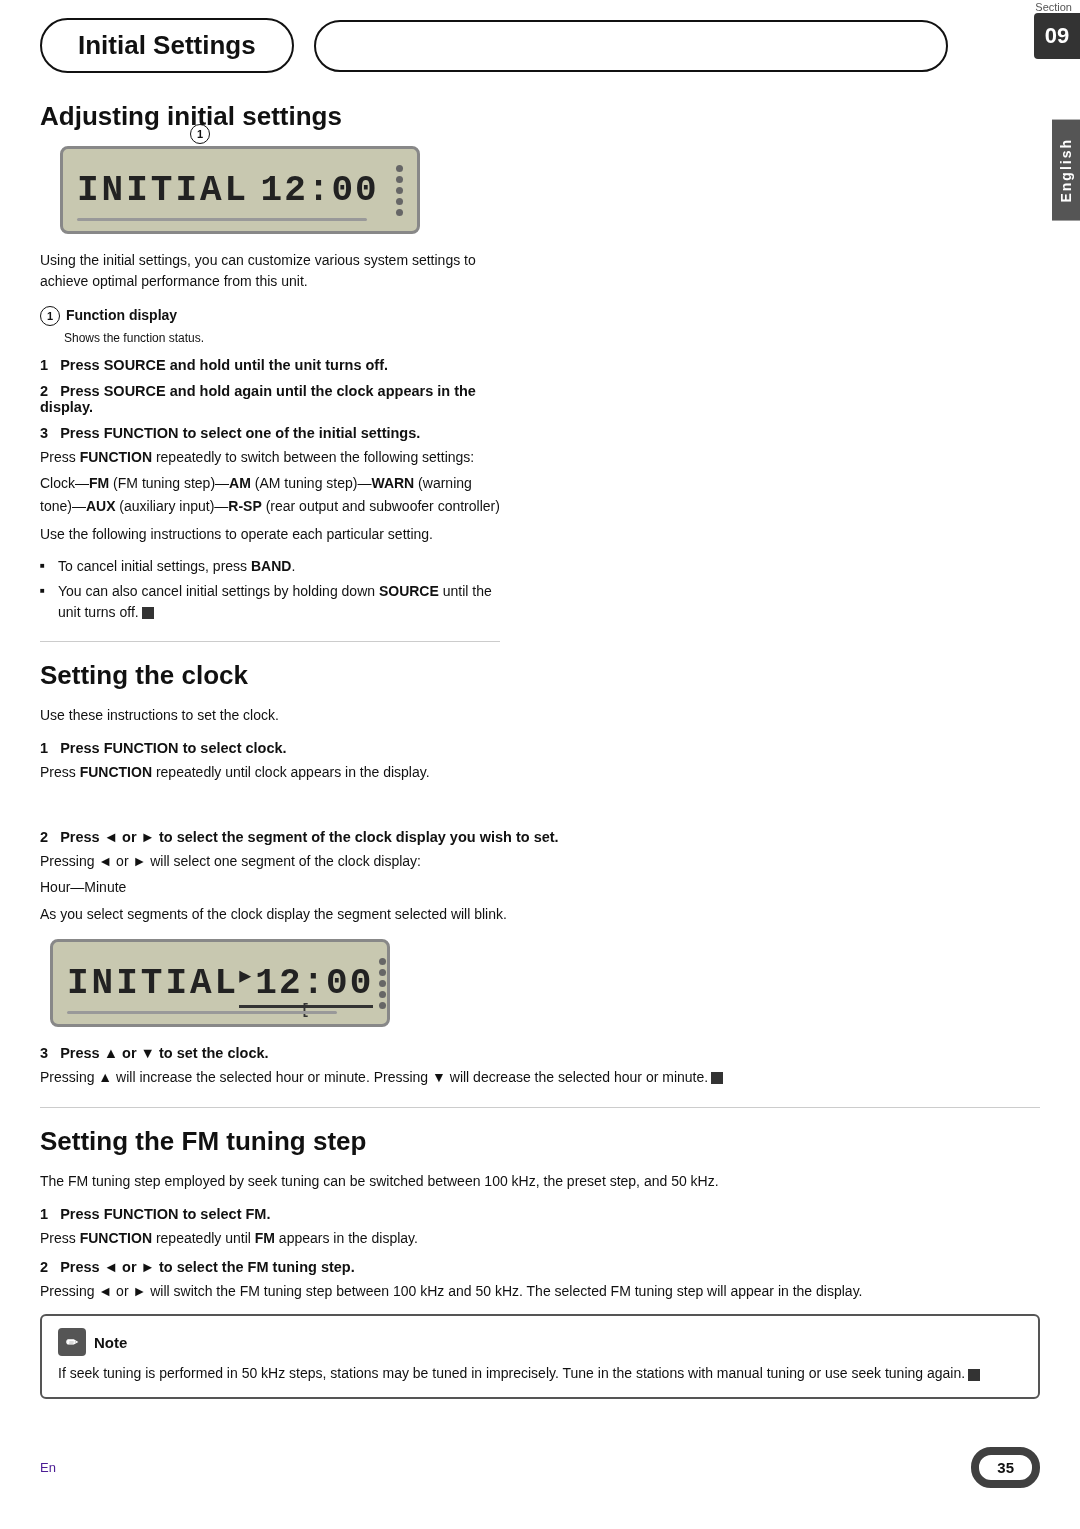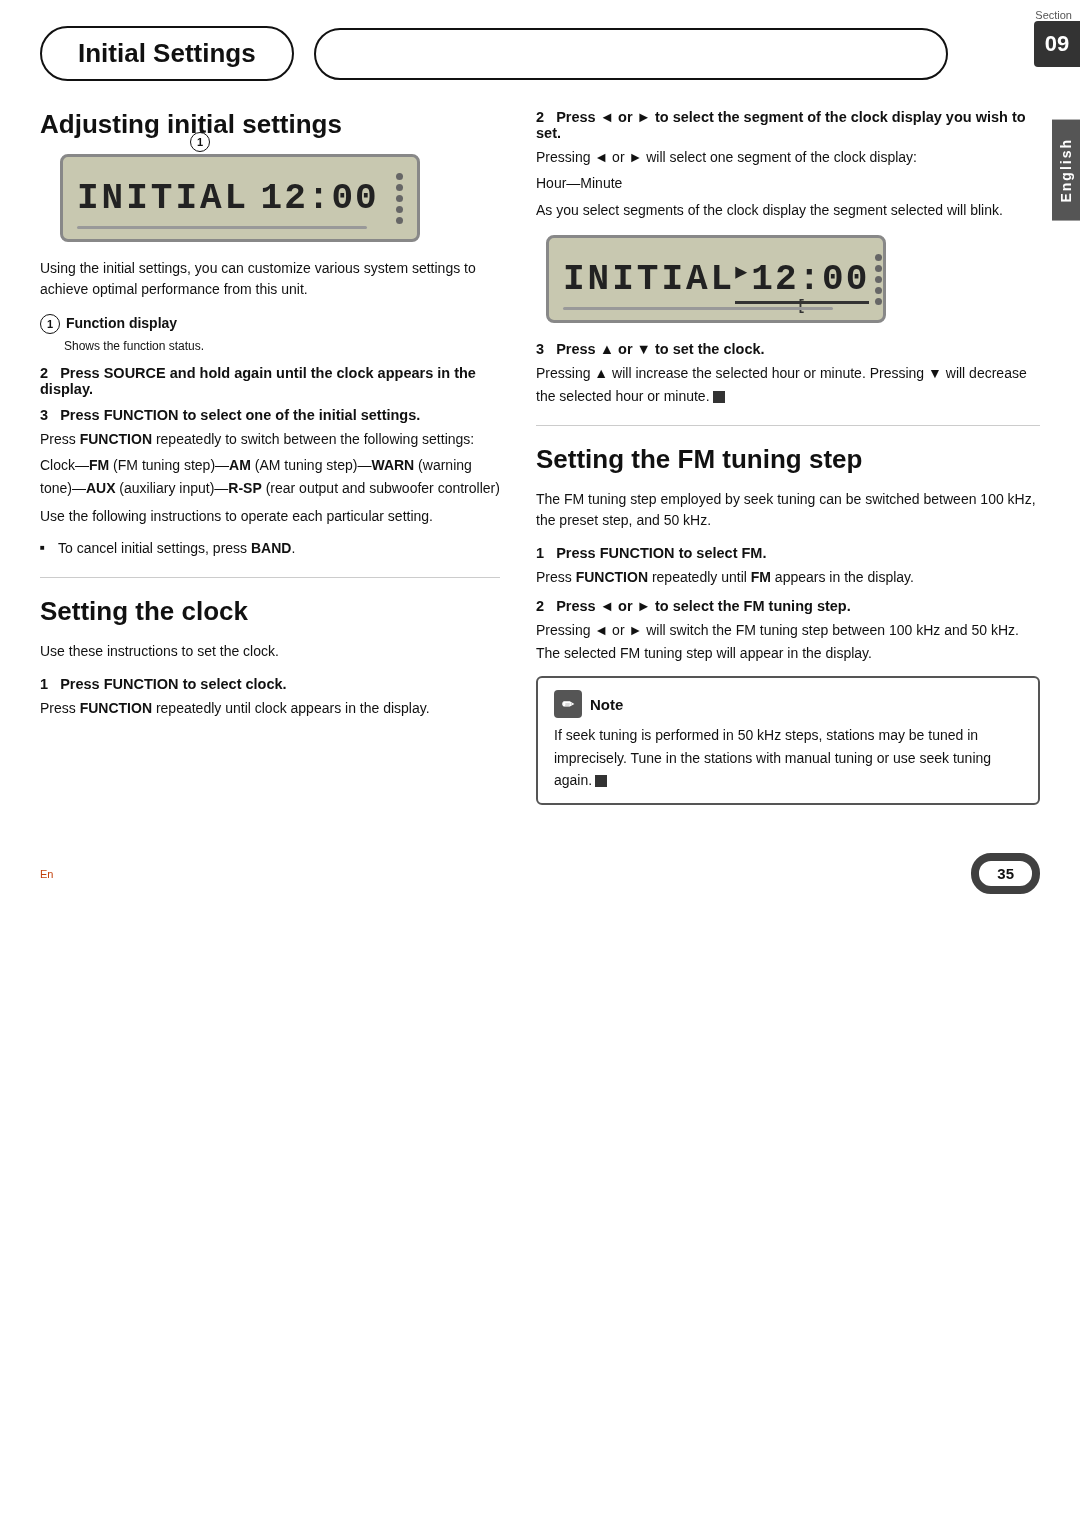--- a/index.html
+++ b/index.html
@@ -12,21 +12,20 @@
       color: #111;
       position: relative;
     }
 
     
     .top-bar {
       display: flex;
       align-items: center;
       padding: 18px 32px 0 40px;
       gap: 20px;
-      margin-top: 8px;
     }
     .title-pill {
       border: 2.5px solid #111;
       border-radius: 28px;
       padding: 10px 36px;
       font-size: 26px;
       font-weight: bold;
       white-space: nowrap;
     }
     .top-bar-blank-pill {
@@ -76,20 +75,21 @@
       font-weight: bold;
       padding: 18px 6px;
       letter-spacing: 2px;
     }
 
     
     .content {
       display: flex;
       padding: 28px 40px 0 40px;
       gap: 36px;
+      flex-direction: column;
     }
     .left-col {
       width: 460px;
       flex-shrink: 0;
     }
     .right-col {
       flex: 1;
     }
 
     
@@ -318,22 +318,22 @@
 
     
     .bottom-bar {
       display: flex;
       justify-content: space-between;
       align-items: center;
       padding: 18px 40px;
       margin-top: 30px;
     }
     .lang-label {
-      font-size: 11px;
-      color: #c2410c;
+      font-size: 13px;
+      color: #4c1d95;
     }
     .page-num-box {
       border: 8px solid #404040;
       border-radius: 20px;
       padding: 4px 18px;
       font-size: 15px;
       font-weight: bold;
     }
 
     
@@ -388,20 +388,25 @@
     <p class="intro-text">Using the initial settings, you can customize various system settings to achieve optimal performance from this unit.</p>
 
     <div class="subsection">
       <p class="subsection-title">
         <span class="circle-num">1</span>
         <b>Function display</b>
       </p>
       <p class="subsection-body" style="margin-left:24px;">Shows the function status.</p>
     </div>
 
+    <div class="subsection">
+      <p class="step-heading">
+        <b>1&nbsp;&nbsp;&nbsp;Press <b>SOURCE</b> and hold until the unit turns off.</b>
+      </p>
+    </div>
 
     <div class="subsection">
       <p class="step-heading">
         <b>2&nbsp;&nbsp;&nbsp;Press <b>SOURCE</b> and hold again until the clock appears in the display.</b>
       </p>
     </div>
 
     <div class="subsection">
       <p class="step-heading">
         <b>3&nbsp;&nbsp;&nbsp;Press <b>FUNCTION</b> to select one of the initial settings.</b>
@@ -410,20 +415,21 @@
         Press <b>FUNCTION</b> repeatedly to switch between the following settings:
       </p>
       <p class="step-body" style="margin-top:-6px;">
         Clock—<b>FM</b> (FM tuning step)—<b>AM</b> (AM tuning step)—<b>WARN</b> (warning tone)—<b>AUX</b> (auxiliary input)—<b>R-SP</b> (rear output and subwoofer controller)
       </p>
       <p class="step-body" style="margin-top:-4px;">
         Use the following instructions to operate each particular setting.
       </p>
       <ul class="bullet-list">
         <li>To cancel initial settings, press <b>BAND</b>.</li>
+        <li>You can also cancel initial settings by holding down <b>SOURCE</b> until the unit turns off.<span class="end-marker"></span></li>
       </ul>
     </div>
 
     <hr class="section-divider">
 
     <h2 class="section-heading">Setting the clock</h2>
     <p class="intro-text">Use these instructions to set the clock.</p>
 
     <div class="subsection">
       <p class="step-heading">

